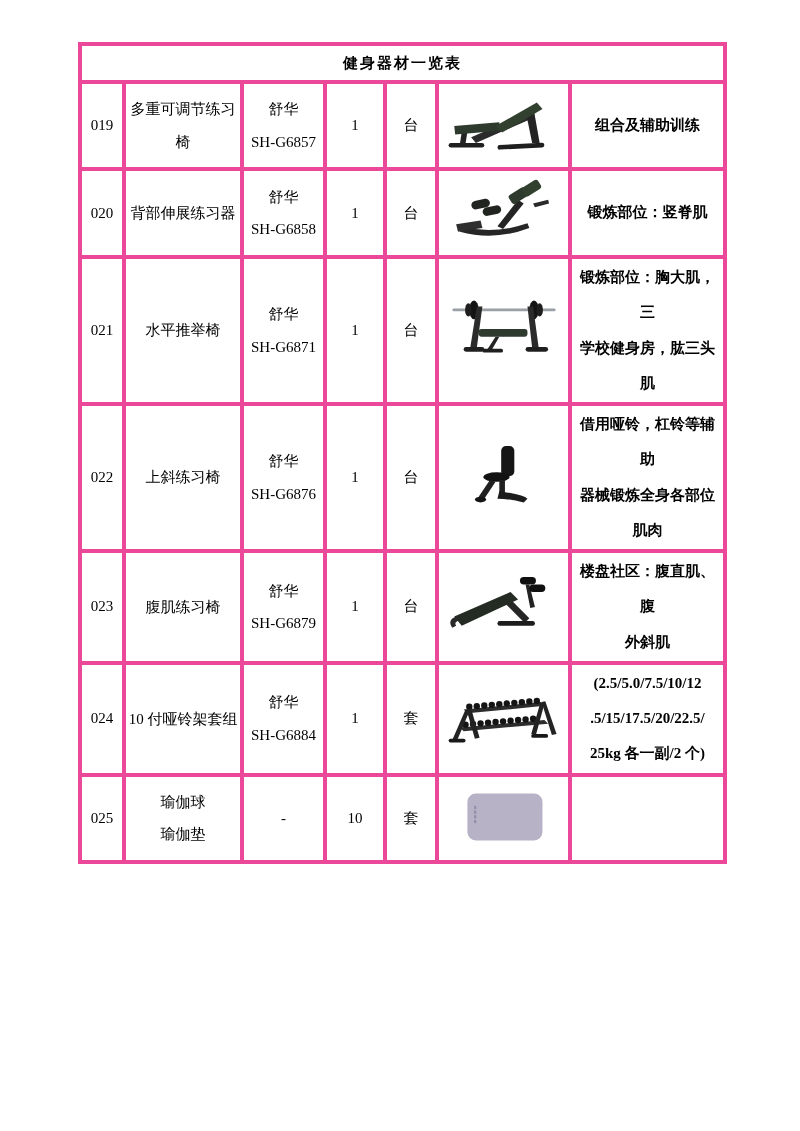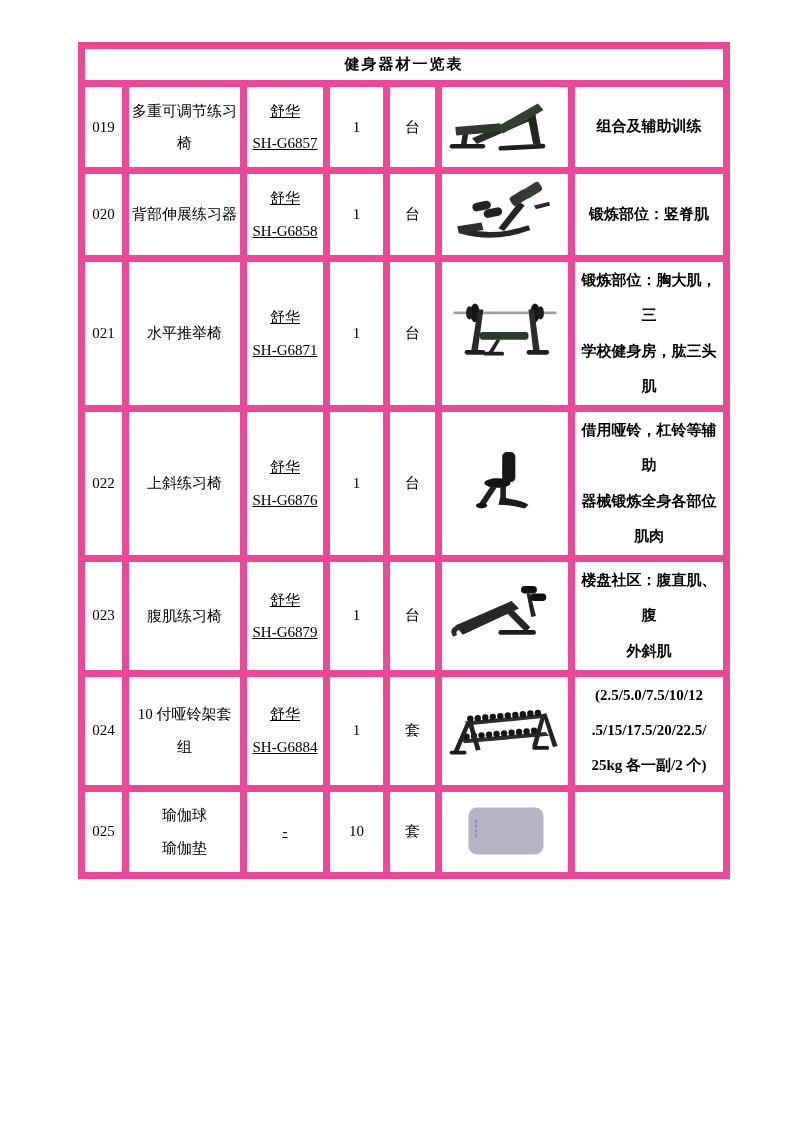--- a/index.html
+++ b/index.html
@@ -6,32 +6,32 @@
   .page{
     position:relative;width:800px;height:1131px;background:#ffffff;
     font-family:"Liberation Serif","DejaVu Serif",serif;color:#000;
     overflow:hidden;
   }
   table.equip{
     position:absolute;left:78px;top:42px;width:645px;
     border-collapse:collapse;table-layout:fixed;
   }
   table.equip td{
-    border:7px solid #ec4899;text-align:center;vertical-align:middle;
+    border:4px solid #ec4899;text-align:center;vertical-align:middle;
     font-size:15px;padding:1px 2px;overflow:hidden;
   }
   tr.r-title{height:38px}
   tr.r-head{height:41px}
   tr.r1{height:87px} tr.r2{height:88px} tr.r3{height:94px} tr.r4{height:97px}
   tr.r5{height:96px} tr.r6{height:96px} tr.r7{height:87px}
   tr.r-note{height:90px}
   .title-cell{font-size:24px;font-weight:bold;letter-spacing:2px;}
   .head-cell{font-weight:bold;font-size:15px;}
   .cell-name{white-space:pre-line;line-height:2.15;}
-  .cell-model div{line-height:2.15;text-decoration:underline;}
+  .cell-model div{line-height:2.15;}
   .cell-remark{white-space:pre-line;line-height:2.35;font-size:14px;padding:0 3px;font-weight:bold;}
   .cell-image svg{display:block;margin:0 auto;}
   .note-cell{font-size:14px;line-height:2.5;text-align:center;padding:0 12px;}
   .note-cell b{font-weight:bold;}
   .note-text{white-space:pre-line;}
 </style>
 </head>
 <body>
 
 <div class="page">

